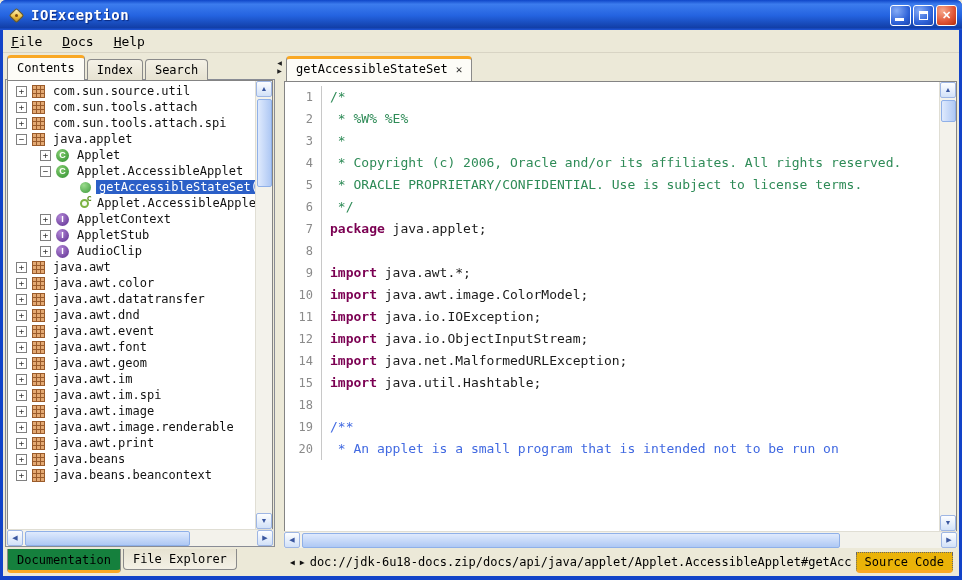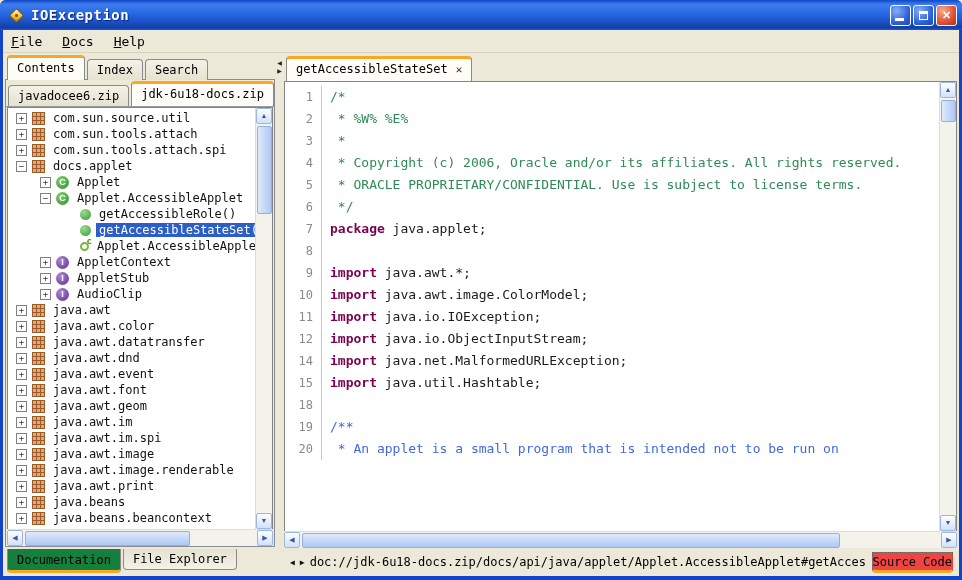--- a/index.html
+++ b/index.html
@@ -152,23 +152,23 @@
   .tok-plain { color:#1A1A1A; }
   
   .addressbar {
     height:27px; flex:none; display:flex; align-items:center;
     padding:2px 4px 1px 6px; gap:5px;
     font-family:"DejaVu Sans Mono", monospace; font-size:12px;
   }
   .nav-arrow { font-size:8px; color:#111; }
   .address { flex:1; min-width:0; white-space:nowrap; overflow:hidden; color:#000; }
   .source-btn {
-    flex:none; background:#ef4444; border:1px dotted #666;
+    flex:none; background:#eab308; border:1px dotted #666;
     border-bottom:3px solid #F9A825; border-radius:0 0 4px 4px;
-    padding:2px 0 1px; white-space:nowrap;
+    padding:2px 8px 1px; white-space:nowrap;
   }
 </style>
 </head>
 <body>
 
 <div class="window">
 
   <div class="titlebar">
     <span class="app-icon">
       <span class="diamond"></span>
@@ -199,24 +199,20 @@
     <div class="main">
 
       <div class="left-panel">
         <div class="tabrow" id="nav-tabs">
             <span class="tab selected">Contents</span>
             <span class="tab">Index</span>
             <span class="tab">Search</span>
           </div>
 
         <div class="left-page">
-          <div class="tabrow" id="doc-tabs">
-              <span class="tab">javadocee6.zip</span>
-              <span class="tab selected">jdk-6u18-docs.zip</span>
-            </div>
 
           <div class="tree-wrap">
             <div class="tree" id="tree">
                 <div class="tree-row" style="padding-left: 8px;">
                   <span class="exp">+</span>
                   <span class="ticon package"></span>
                   <span class="tree-label">com.sun.source.util</span>
                 </div>
                 <div class="tree-row" style="padding-left: 8px;">
                   <span class="exp">+</span>
@@ -224,36 +220,31 @@
                   <span class="tree-label">com.sun.tools.attach</span>
                 </div>
                 <div class="tree-row" style="padding-left: 8px;">
                   <span class="exp">+</span>
                   <span class="ticon package"></span>
                   <span class="tree-label">com.sun.tools.attach.spi</span>
                 </div>
                 <div class="tree-row" style="padding-left: 8px;">
                   <span class="exp">−</span>
                   <span class="ticon package"></span>
-                  <span class="tree-label">docs.applet</span>
+                  <span class="tree-label">java.applet</span>
                 </div>
                 <div class="tree-row" style="padding-left: 32px;">
                   <span class="exp">+</span>
                   <span class="ticon class">C</span>
                   <span class="tree-label">Applet</span>
                 </div>
                 <div class="tree-row" style="padding-left: 32px;">
                   <span class="exp">−</span>
                   <span class="ticon class">C</span>
                   <span class="tree-label">Applet.AccessibleApplet</span>
-                </div>
-                <div class="tree-row" style="padding-left: 56px;">
-                  <span class="exp-sp"></span>
-                  <span class="ticon method"></span>
-                  <span class="tree-label">getAccessibleRole()</span>
                 </div>
                 <div class="tree-row" style="padding-left: 56px;">
                   <span class="exp-sp"></span>
                   <span class="ticon method"></span>
                   <span class="tree-label selected">getAccessibleStateSet()</span>
                 </div>
                 <div class="tree-row" style="padding-left: 56px;">
                   <span class="exp-sp"></span>
                   <span class="ticon constructor">
                     <span class="csup">c</span>

